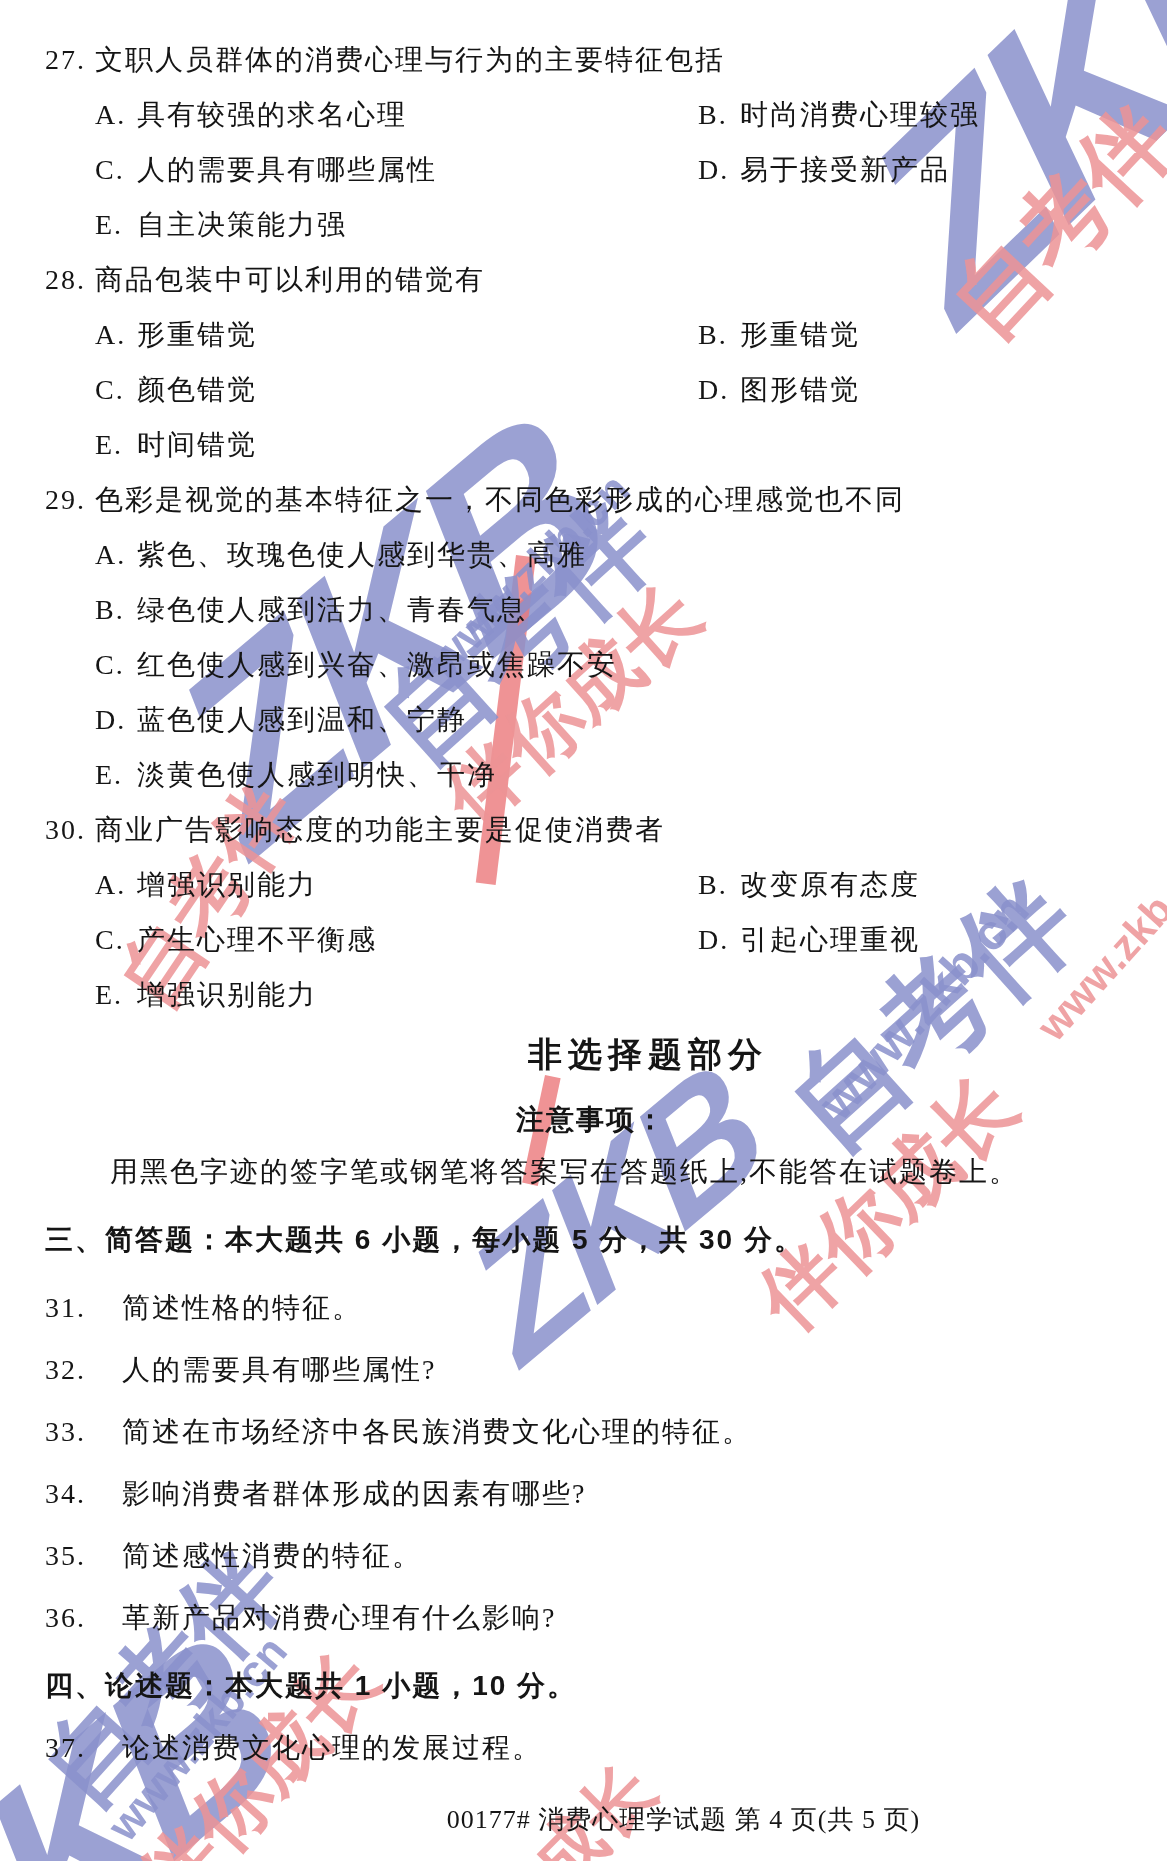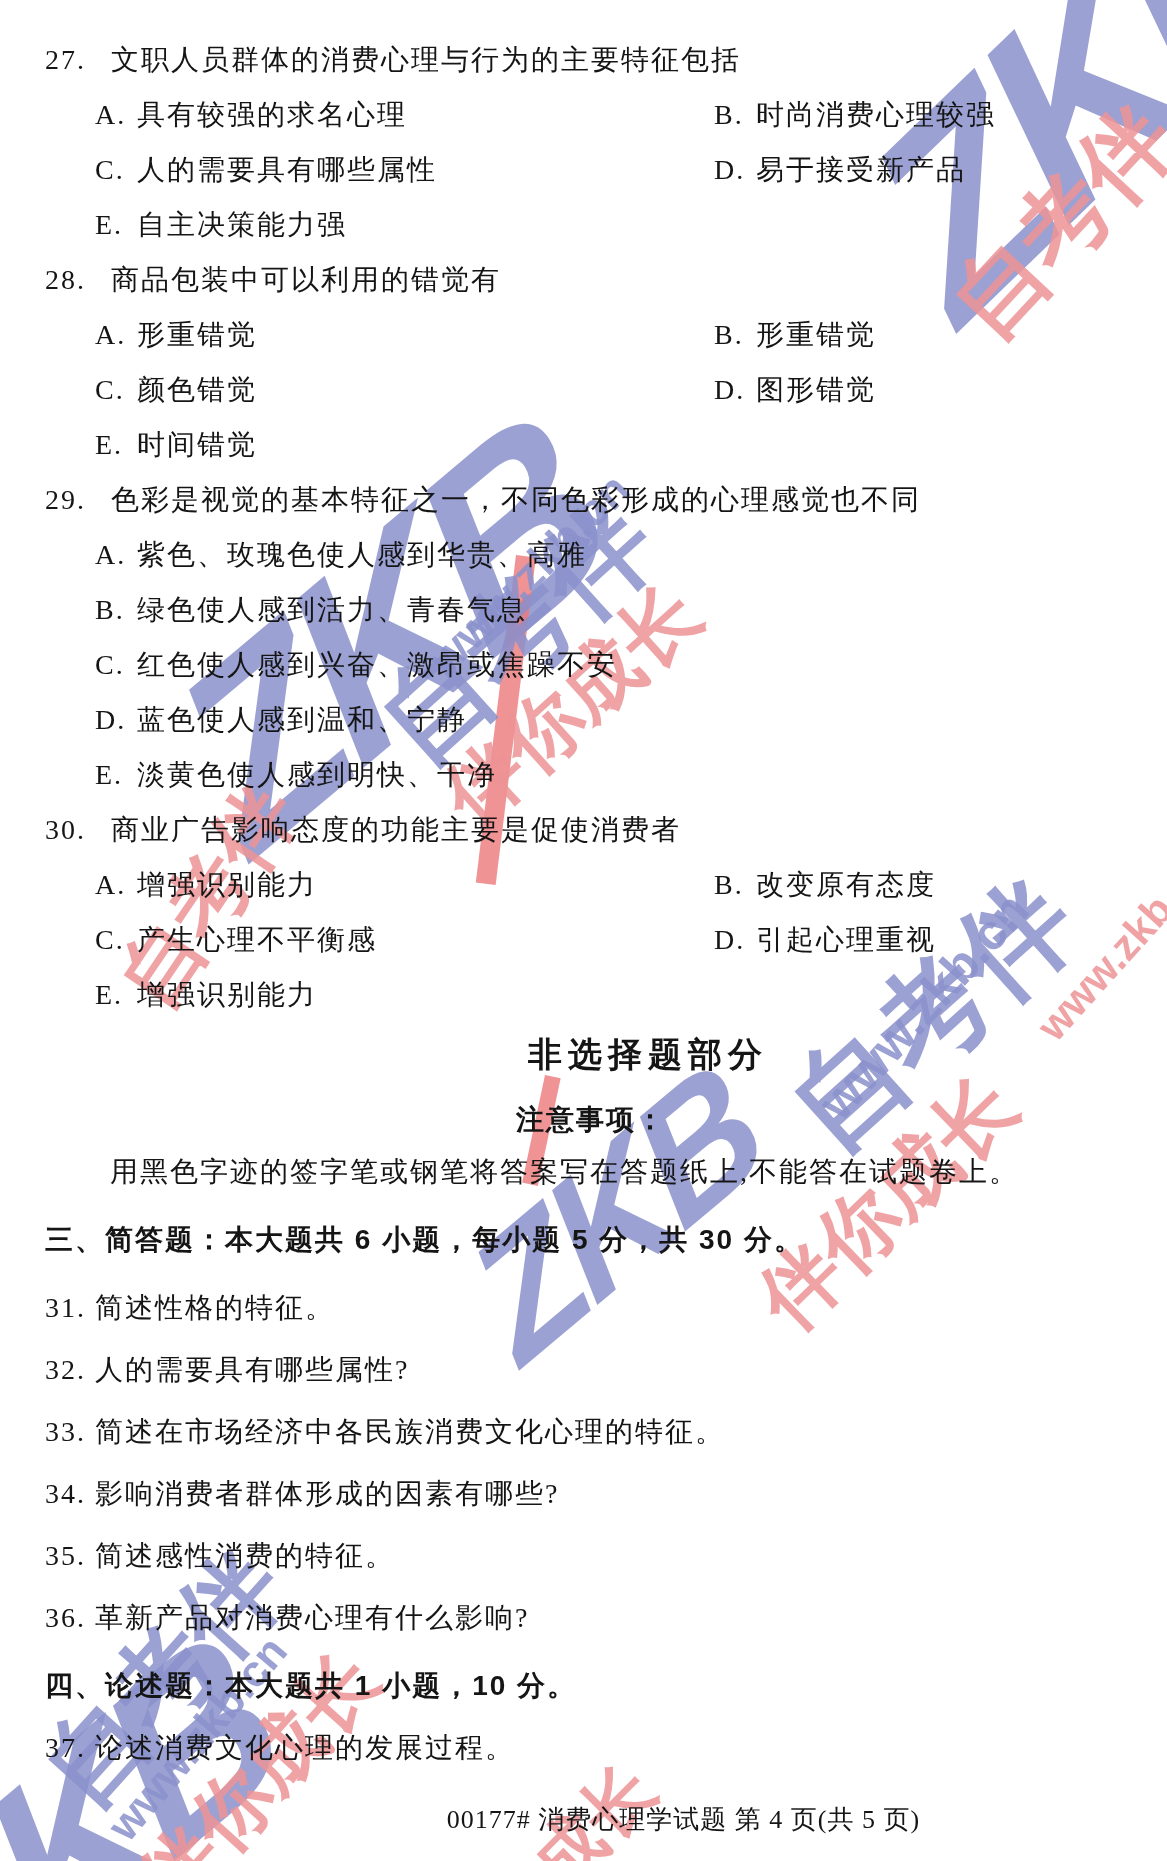--- a/index.html
+++ b/index.html
@@ -25,21 +25,21 @@
   .wm.brand{letter-spacing:-0.05em;font-style:italic;}
   .stripe{position:absolute;background:rgba(235,120,122,0.8);transform-origin:0 0;}
   
   .content{
     position:absolute;inset:0;z-index:2;
     padding:44px 30px 0 45px;
     box-sizing:border-box;
     font-size:28px;line-height:32px;
     letter-spacing:2px;
   }
-  .line{margin-bottom:23px;gap:16px;}
+  .line{margin-bottom:23px;}
   .q-stem{display:flex;}
   .qnum{flex:0 0 50px;}
   .opts{padding-left:50px;}
   .opt-row{display:flex;}
   .opt{display:flex;}
   .opt.col1{width:603px;flex:0 0 603px;}
   .olabel{flex:0 0 42px;}
   .part-heading{
     margin-top:14px;
     font-family:"Liberation Sans","DejaVu Sans",sans-serif;
@@ -53,21 +53,21 @@
     font-weight:700;
     text-align:center;
   }
   .notice-body{margin-top:20px;padding-left:65px;}
   .sec-heading{
     margin-top:36px;
     font-family:"Liberation Sans","DejaVu Sans",sans-serif;
     font-weight:700;
   }
   .sec-heading.s4{}
-  .sq{display:flex;margin-top:30px;}
+  .sq{display:flex;margin-top:30px;gap:27px;}
   .sq.first{margin-top:36px;}
   .footer{
     position:absolute;left:0;right:0;top:1802px;
     text-align:center;font-size:26px;letter-spacing:1px;
     transform:translateX(100px);
     z-index:2;
   }
 </style>
 </head>
 <body>

